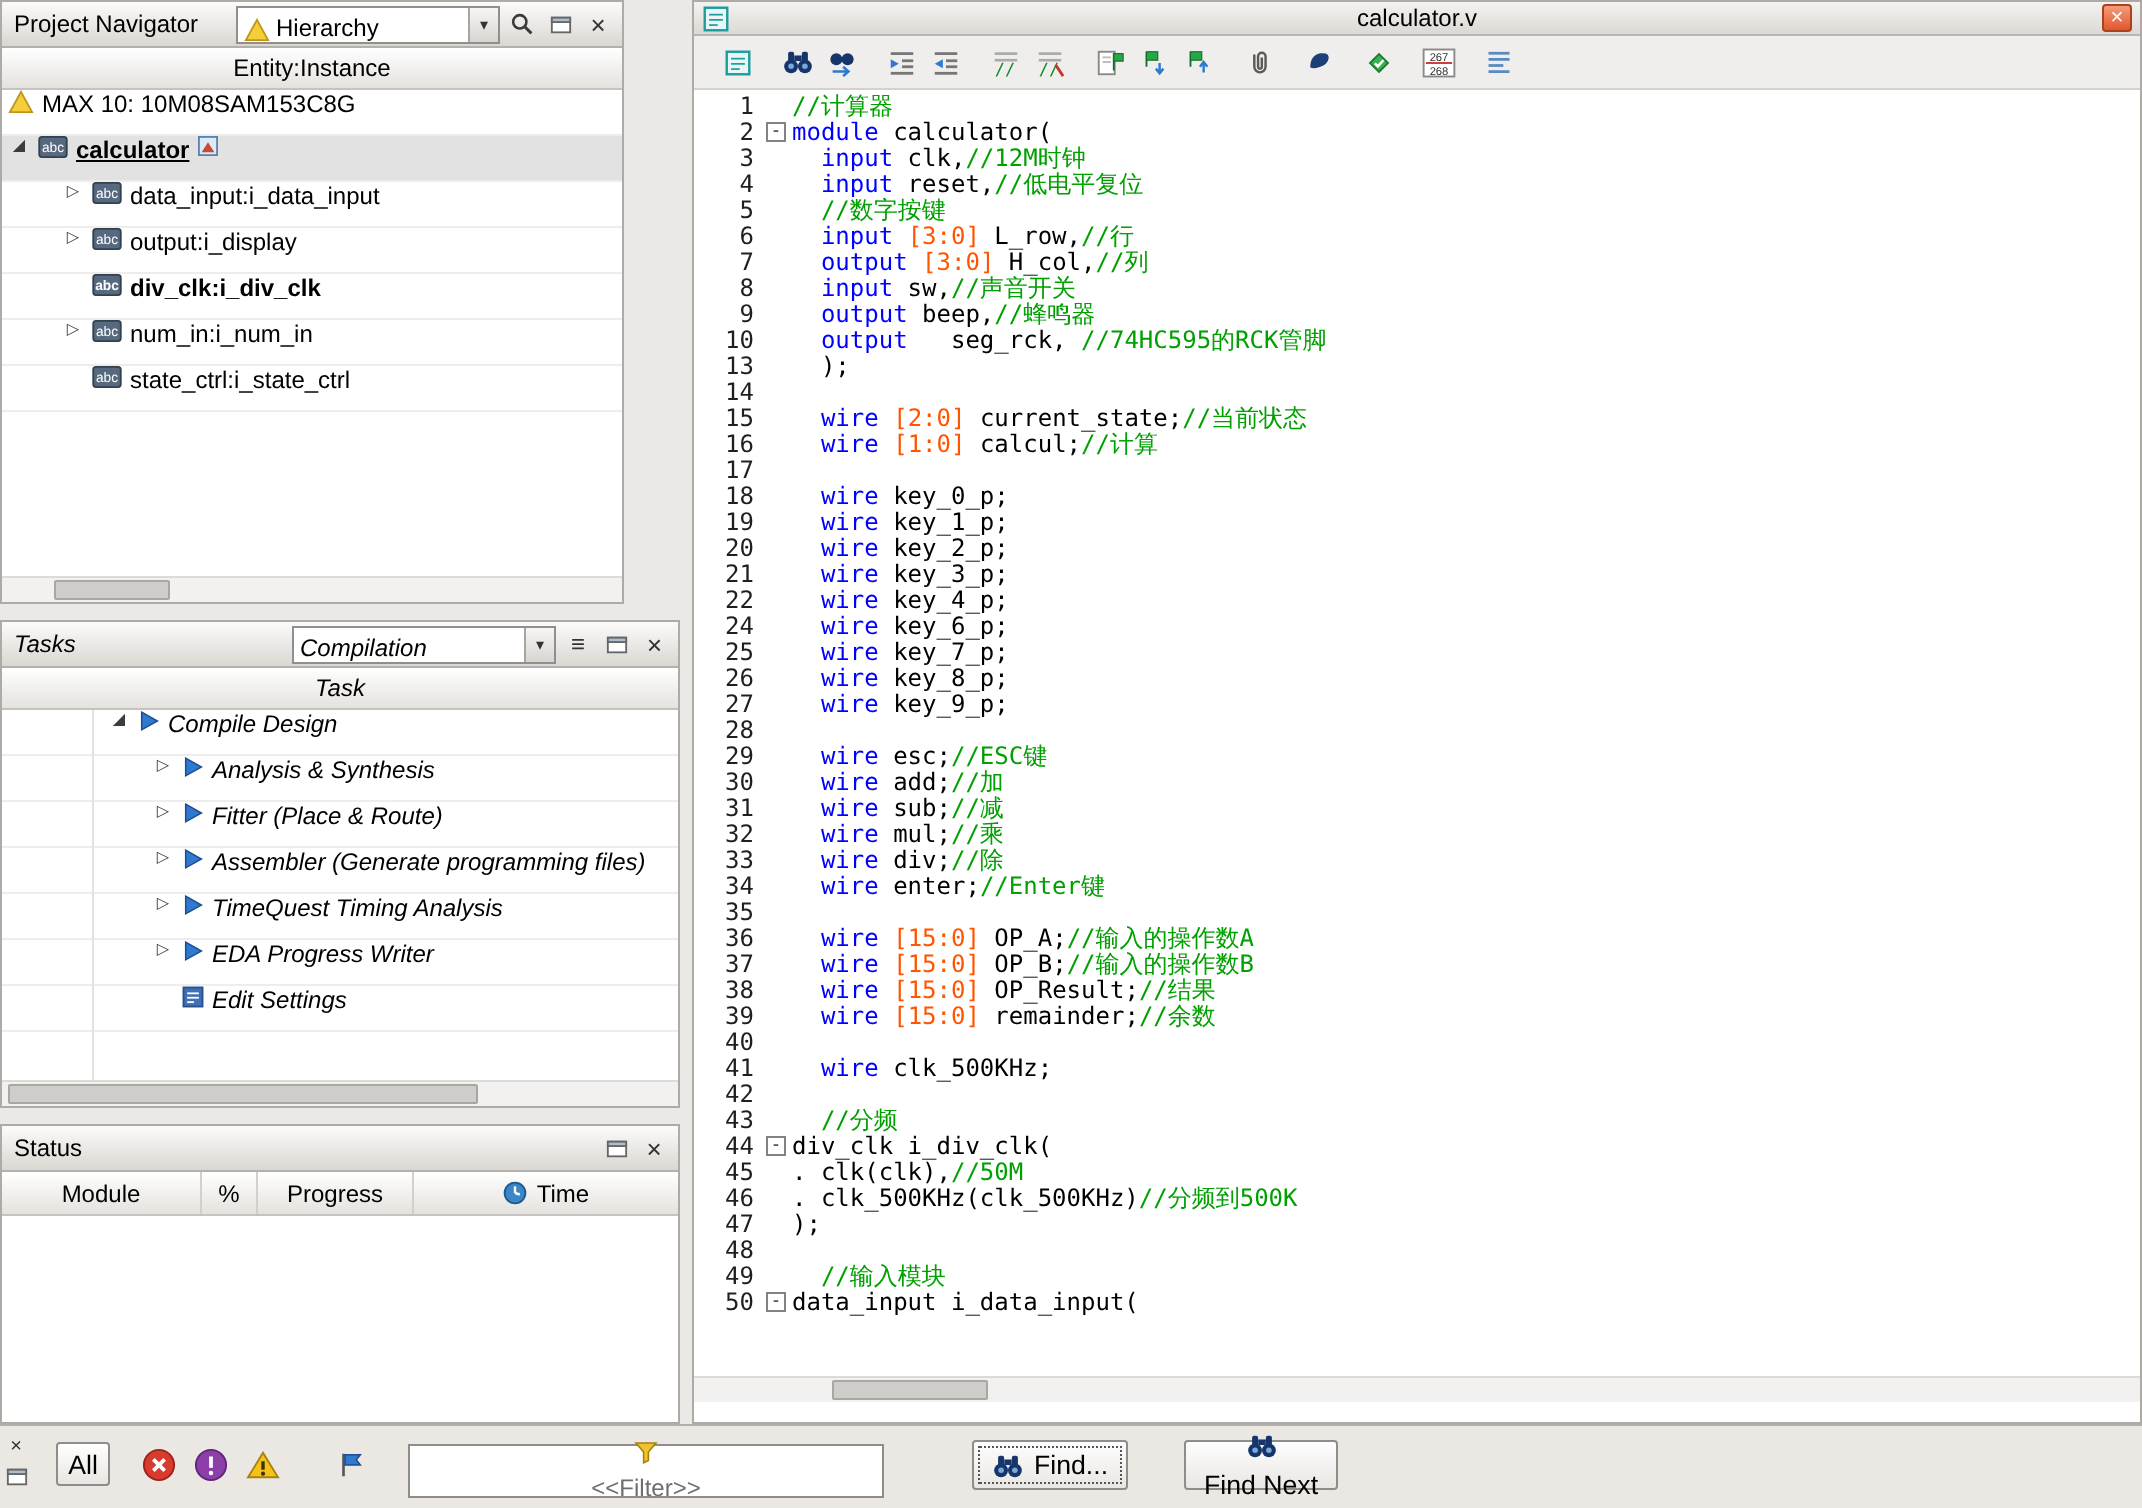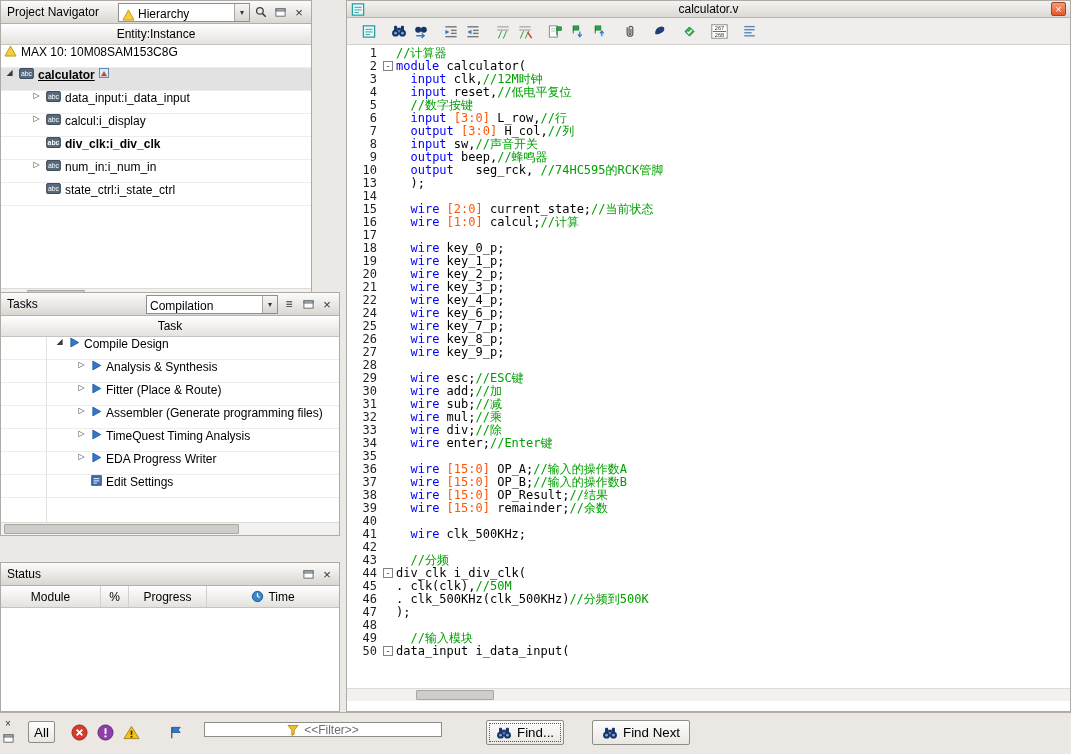--- a/index.html
+++ b/index.html
@@ -27,21 +27,21 @@
   .tlabel.b{font-weight:bold;text-decoration:underline;}
   .arr{width:11px;flex:none;font-size:8px;color:#3c3c3c;text-align:center;}
   .icon{display:inline-flex;align-items:center;justify-content:center;flex:none;}
   .hscroll{position:absolute;left:0;right:0;bottom:0;height:13px;background:#f2f1ef;border-top:1px solid #dddbd7;}
   .hthumb{position:absolute;top:1px;height:10px;background:#cfcdc9;border:1px solid #a9a7a3;border-radius:1px;}
   .vline{position:absolute;left:45px;top:0;bottom:0;width:1px;background:#e4e2de;}
   .hsplit,.vsplit{position:absolute;background:#ebe9e5;}
 
   
   #pn{left:0;top:0;width:312px;height:302px;}
-  #tasks{left:0;top:292px;width:340px;height:244px;}
+  #tasks{left:0;top:310px;width:340px;height:244px;font-style:italic;}
   #status{left:0;top:562px;width:340px;height:150px;}
 
   
   .scolhdr{position:absolute;top:23px;left:0;right:0;height:22px;display:flex;
            background:linear-gradient(#ffffff,#e4e2de);border-bottom:1px solid #c6c3be;}
   .scell{display:flex;align-items:center;justify-content:center;border-right:1px solid #d2d0cc;height:100%;}
   .scell.time{gap:4px;}
 
   
   #editor{position:absolute;left:346px;top:0;width:725px;height:712px;background:#fff;border:1px solid #aeaba6;}
@@ -63,26 +63,26 @@
   .ehs{bottom:10px;}
 
   
   #messages{position:absolute;left:0;top:712px;width:1071px;height:42px;background:#ebe8e4;border-top:1px solid #b2afaa;}
   #messages .abs{position:absolute;display:flex;align-items:center;justify-content:center;}
   #msg-close{left:2px;top:4px;width:12px;height:12px;font-size:10px;color:#333;}
   #msg-float{left:2px;top:19px;width:12px;height:12px;}
   #all-btn{left:28px;top:8px;width:27px;height:22px;background:linear-gradient(#ffffff,#e8e6e2);
            border:1px solid #8f8d89;border-radius:2px;}
   .msgicon{top:10px;width:19px;height:19px;}
-  #filter-combo{left:204px;top:9px;width:238px;height:15px;background:#fff;border:1px solid #8f8d89;
-                display:flex;align-items:center;gap:5px;padding:0 5px;color:#6e6e6e;justify-content:flex-start;}
+  #filter-combo{left:204px;top:9px;width:238px;height:27px;background:#fff;border:1px solid #8f8d89;
+                display:flex;align-items:center;gap:5px;padding:0 5px;color:#6e6e6e;justify-content:flex-start;flex-direction:column;}
   .findbtn{top:7px;height:25px;background:linear-gradient(#fefefe,#e9e7e3);border:1px solid #8f8d89;
            border-radius:2px;display:flex;align-items:center;gap:5px;padding:0 9px;}
   #find-btn{left:486px;outline:1px dotted #555;outline-offset:-4px;}
-  #find-next-btn{left:592px;}
+  #find-next-btn{left:592px;flex-direction:column;}
 </style>
 </head>
 <body>
 
 <div id="app">
 
   <div class="vsplit" style="left:340px;top:0;width:6px;height:712px;"></div>
   <div class="hsplit" style="left:0;top:302px;width:340px;height:8px;"></div>
   <div class="hsplit" style="left:0;top:554px;width:340px;height:8px;"></div>
 
@@ -151,21 +151,21 @@
           <span class="tlabel">data_input:i_data_input</span>
         </div>
         <div class="trow" style="padding-left: 30px;">
           <span class="arr">▷</span>
           <span class="icon">
             <svg viewBox="0 0 16 12" width="15" height="11">
               <rect x="0.5" y="0.5" width="15" height="11" rx="1.5" fill="#56697e" stroke="#32414f"></rect>
               <text x="8" y="8.8" font-size="7.5" fill="#fff" text-anchor="middle" font-family="sans-serif">abc</text>
             </svg>
           </span>
-          <span class="tlabel">calcul:i_display</span>
+          <span class="tlabel">output:i_display</span>
         </div>
         <div class="trow" style="padding-left: 30px; font-weight: bold;">
           <span class="arr"></span>
           <span class="icon">
             <svg viewBox="0 0 16 12" width="15" height="11">
               <rect x="0.5" y="0.5" width="15" height="11" rx="1.5" fill="#56697e" stroke="#32414f"></rect>
               <text x="8" y="8.8" font-size="7.5" fill="#fff" text-anchor="middle" font-family="sans-serif">abc</text>
             </svg>
           </span>
           <span class="tlabel">div_clk:i_div_clk</span>

